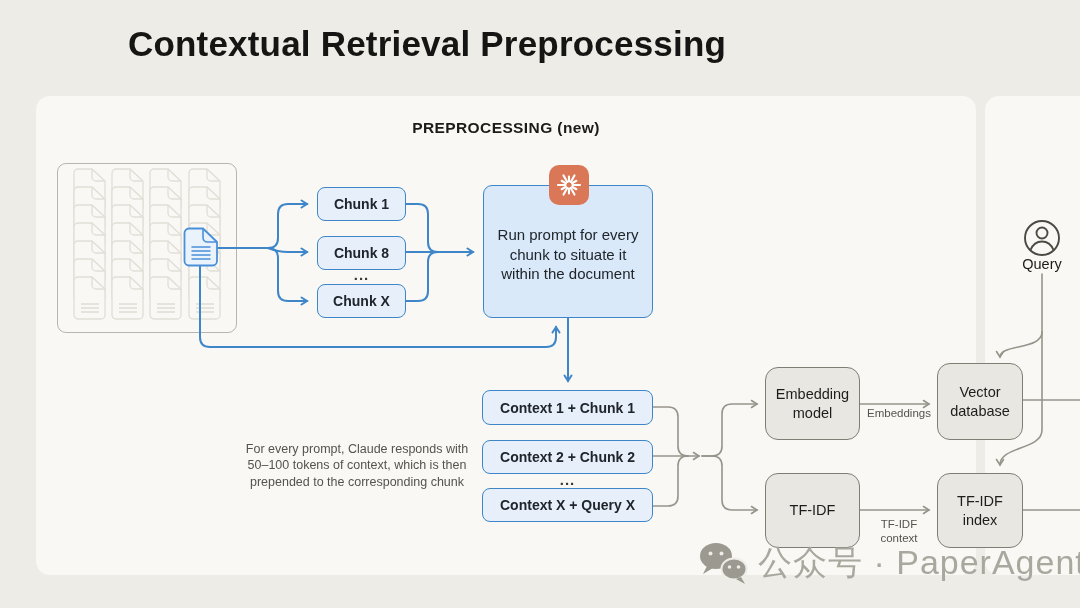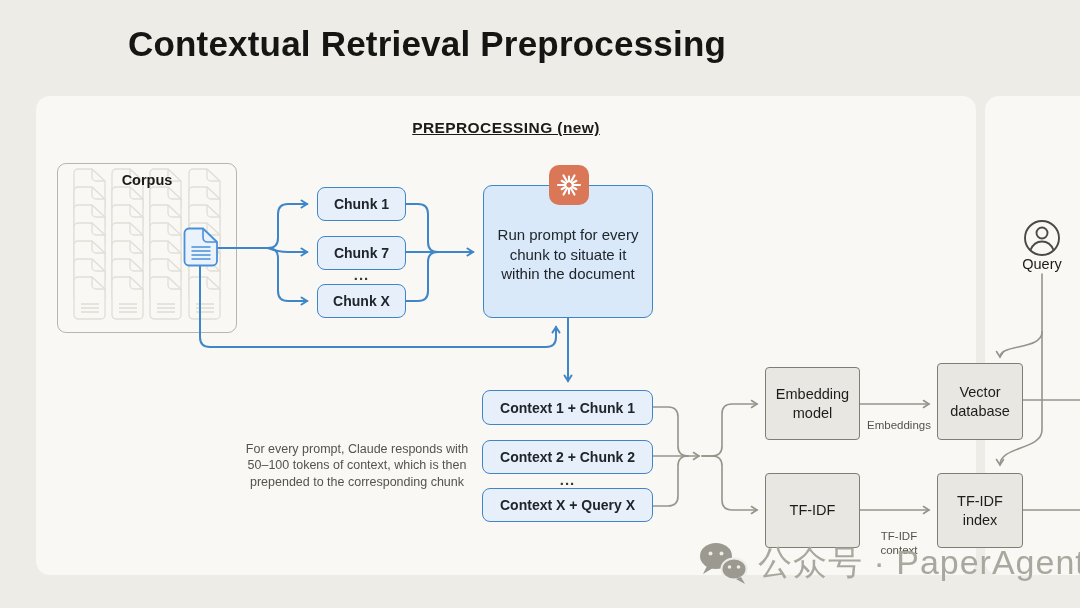--- a/index.html
+++ b/index.html
@@ -7,21 +7,21 @@
   #stage{position:relative;width:854px;height:608px;background:#edece7;}
 
   .title{position:absolute;left:0;top:24px;width:100%;text-align:center;
          font-size:35px;font-weight:700;color:#151513;letter-spacing:.2px;}
 
   .panel{position:absolute;background:#f9f8f4;border-radius:14px;}
   #panel-pre{left:36px;top:96px;width:940px;height:479px;}
   #panel-next{left:985px;top:96px;width:120px;height:479px;}
 
   .panel-heading{position:absolute;left:36px;top:119px;width:940px;text-align:center;
-                 font-size:15.5px;font-weight:700;color:#1b1b19;letter-spacing:.4px;text-decoration:underline;}
+                 font-size:15.5px;font-weight:700;color:#1b1b19;letter-spacing:.4px;}
 
   .corpus-box{position:absolute;left:57px;top:163px;width:180px;height:170px;
               border:1.5px solid #b7b5ad;border-radius:9px;box-sizing:border-box;}
   .corpus-label{position:absolute;left:57px;top:172px;width:180px;text-align:center;
                 font-size:14.5px;font-weight:700;color:#1b1b19;}
   .corpus-stacks{position:absolute;left:58px;top:164px;}
 
   svg.overlay{position:absolute;left:0;top:0;pointer-events:none;}
 
   .blue-box{position:absolute;background:#e6effa;border:1.6px solid #3e86c8;border-radius:8px;
@@ -32,25 +32,25 @@
               display:flex;align-items:center;justify-content:center;text-align:center;
               font-size:15px;line-height:1.32;color:#20252b;padding:24px 10px 18px 10px;}
   .ellipsis{position:absolute;text-align:center;font-size:15px;font-weight:700;
             color:#3a3a38;letter-spacing:1px;}
 
   .claude-icon{position:absolute;left:549px;top:165px;width:40px;height:40px;}
 
   .note{position:absolute;left:243px;top:441px;width:228px;text-align:center;
         font-size:12.5px;line-height:1.3;color:#55534c;}
 
-  .gray-box{position:absolute;background:#e9e7e1;border:1.5px solid #7f7d74;border-radius:4px;
+  .gray-box{position:absolute;background:#e9e7e1;border:1.5px solid #7f7d74;border-radius:13px;
             box-sizing:border-box;display:flex;align-items:center;justify-content:center;
             text-align:center;font-size:14.5px;line-height:1.25;color:#1d1d1b;padding:4px;}
 
-  .edge-label{position:absolute;text-align:center;font-size:11.5px;line-height:1.25;color:#55534c;margin-top:12px;}
+  .edge-label{position:absolute;text-align:center;font-size:11.5px;line-height:1.25;color:#55534c;}
 
   .query-icon{position:absolute;left:1022px;top:218px;width:40px;height:40px;}
   .query-label{position:absolute;left:1000px;top:256px;width:84px;text-align:center;
                font-size:14.5px;color:#1b1b19;}
 
   .watermark{position:absolute;left:698px;top:540px;display:flex;align-items:center;gap:10px;}
   .watermark-text{font-size:34px;color:#aaa89e;letter-spacing:1px;white-space:nowrap;}
 </style>
 </head>
 <body>
@@ -106,21 +106,20 @@
       <use href="#docshape" x="130" y="22"></use>
       <use href="#docshape" x="130" y="40"></use>
       <use href="#docshape" x="130" y="58"></use>
       <use href="#docshape" x="130" y="76"></use>
       <use href="#docshape" x="130" y="94"></use>
       <use href="#docshape" x="130" y="112"></use>
       <line x1="138" x2="156" y1="140" y2="140" stroke="#e0ded6" stroke-width="1.6"></line>
       <line x1="138" x2="156" y1="144" y2="144" stroke="#e0ded6" stroke-width="1.6"></line>
       <line x1="138" x2="156" y1="148" y2="148" stroke="#e0ded6" stroke-width="1.6"></line>
     </svg>
-  <div class="corpus-label">Corpus</div>
 
   <svg class="overlay" width="1080" height="608">
     <defs>
       <marker id="ab" markerUnits="userSpaceOnUse" markerWidth="11" markerHeight="11" refX="7" refY="5" orient="auto">
         <path d="M1.5,1.5 L7,5 L1.5,8.5" fill="none" stroke="#3e86c8" stroke-width="2" stroke-linecap="round"></path>
       </marker>
       <marker id="ag" markerUnits="userSpaceOnUse" markerWidth="11" markerHeight="11" refX="7" refY="5" orient="auto">
         <path d="M1.5,1.5 L7,5 L1.5,8.5" fill="none" stroke="#96948a" stroke-width="1.6" stroke-linecap="round"></path>
       </marker>
     </defs>
@@ -161,21 +160,21 @@
         <line x1="9" y1="24" x2="27" y2="24"></line>
       <line x1="9" y1="28" x2="27" y2="28"></line>
         <line x1="9" y1="32" x2="27" y2="32"></line>
     </g>
   </svg>
 
   <div class="blue-box" style="left:317px;top:187px;width:89px;height:34px">
       <span>Chunk 1</span>
     </div>
   <div class="blue-box" style="left:317px;top:236px;width:89px;height:34px">
-      <span>Chunk 7</span>
+      <span>Chunk 8</span>
     </div>
   <div class="ellipsis" style="left:317px;top:266px;width:89px">...</div>
   <div class="blue-box" style="left:317px;top:284px;width:89px;height:34px">
       <span>Chunk X</span>
     </div>
 
   <div class="prompt-box">
     <span>Run prompt for every chunk to situate it within the document</span>
   </div>
   <svg class="claude-icon" viewBox="0 0 40 40">

